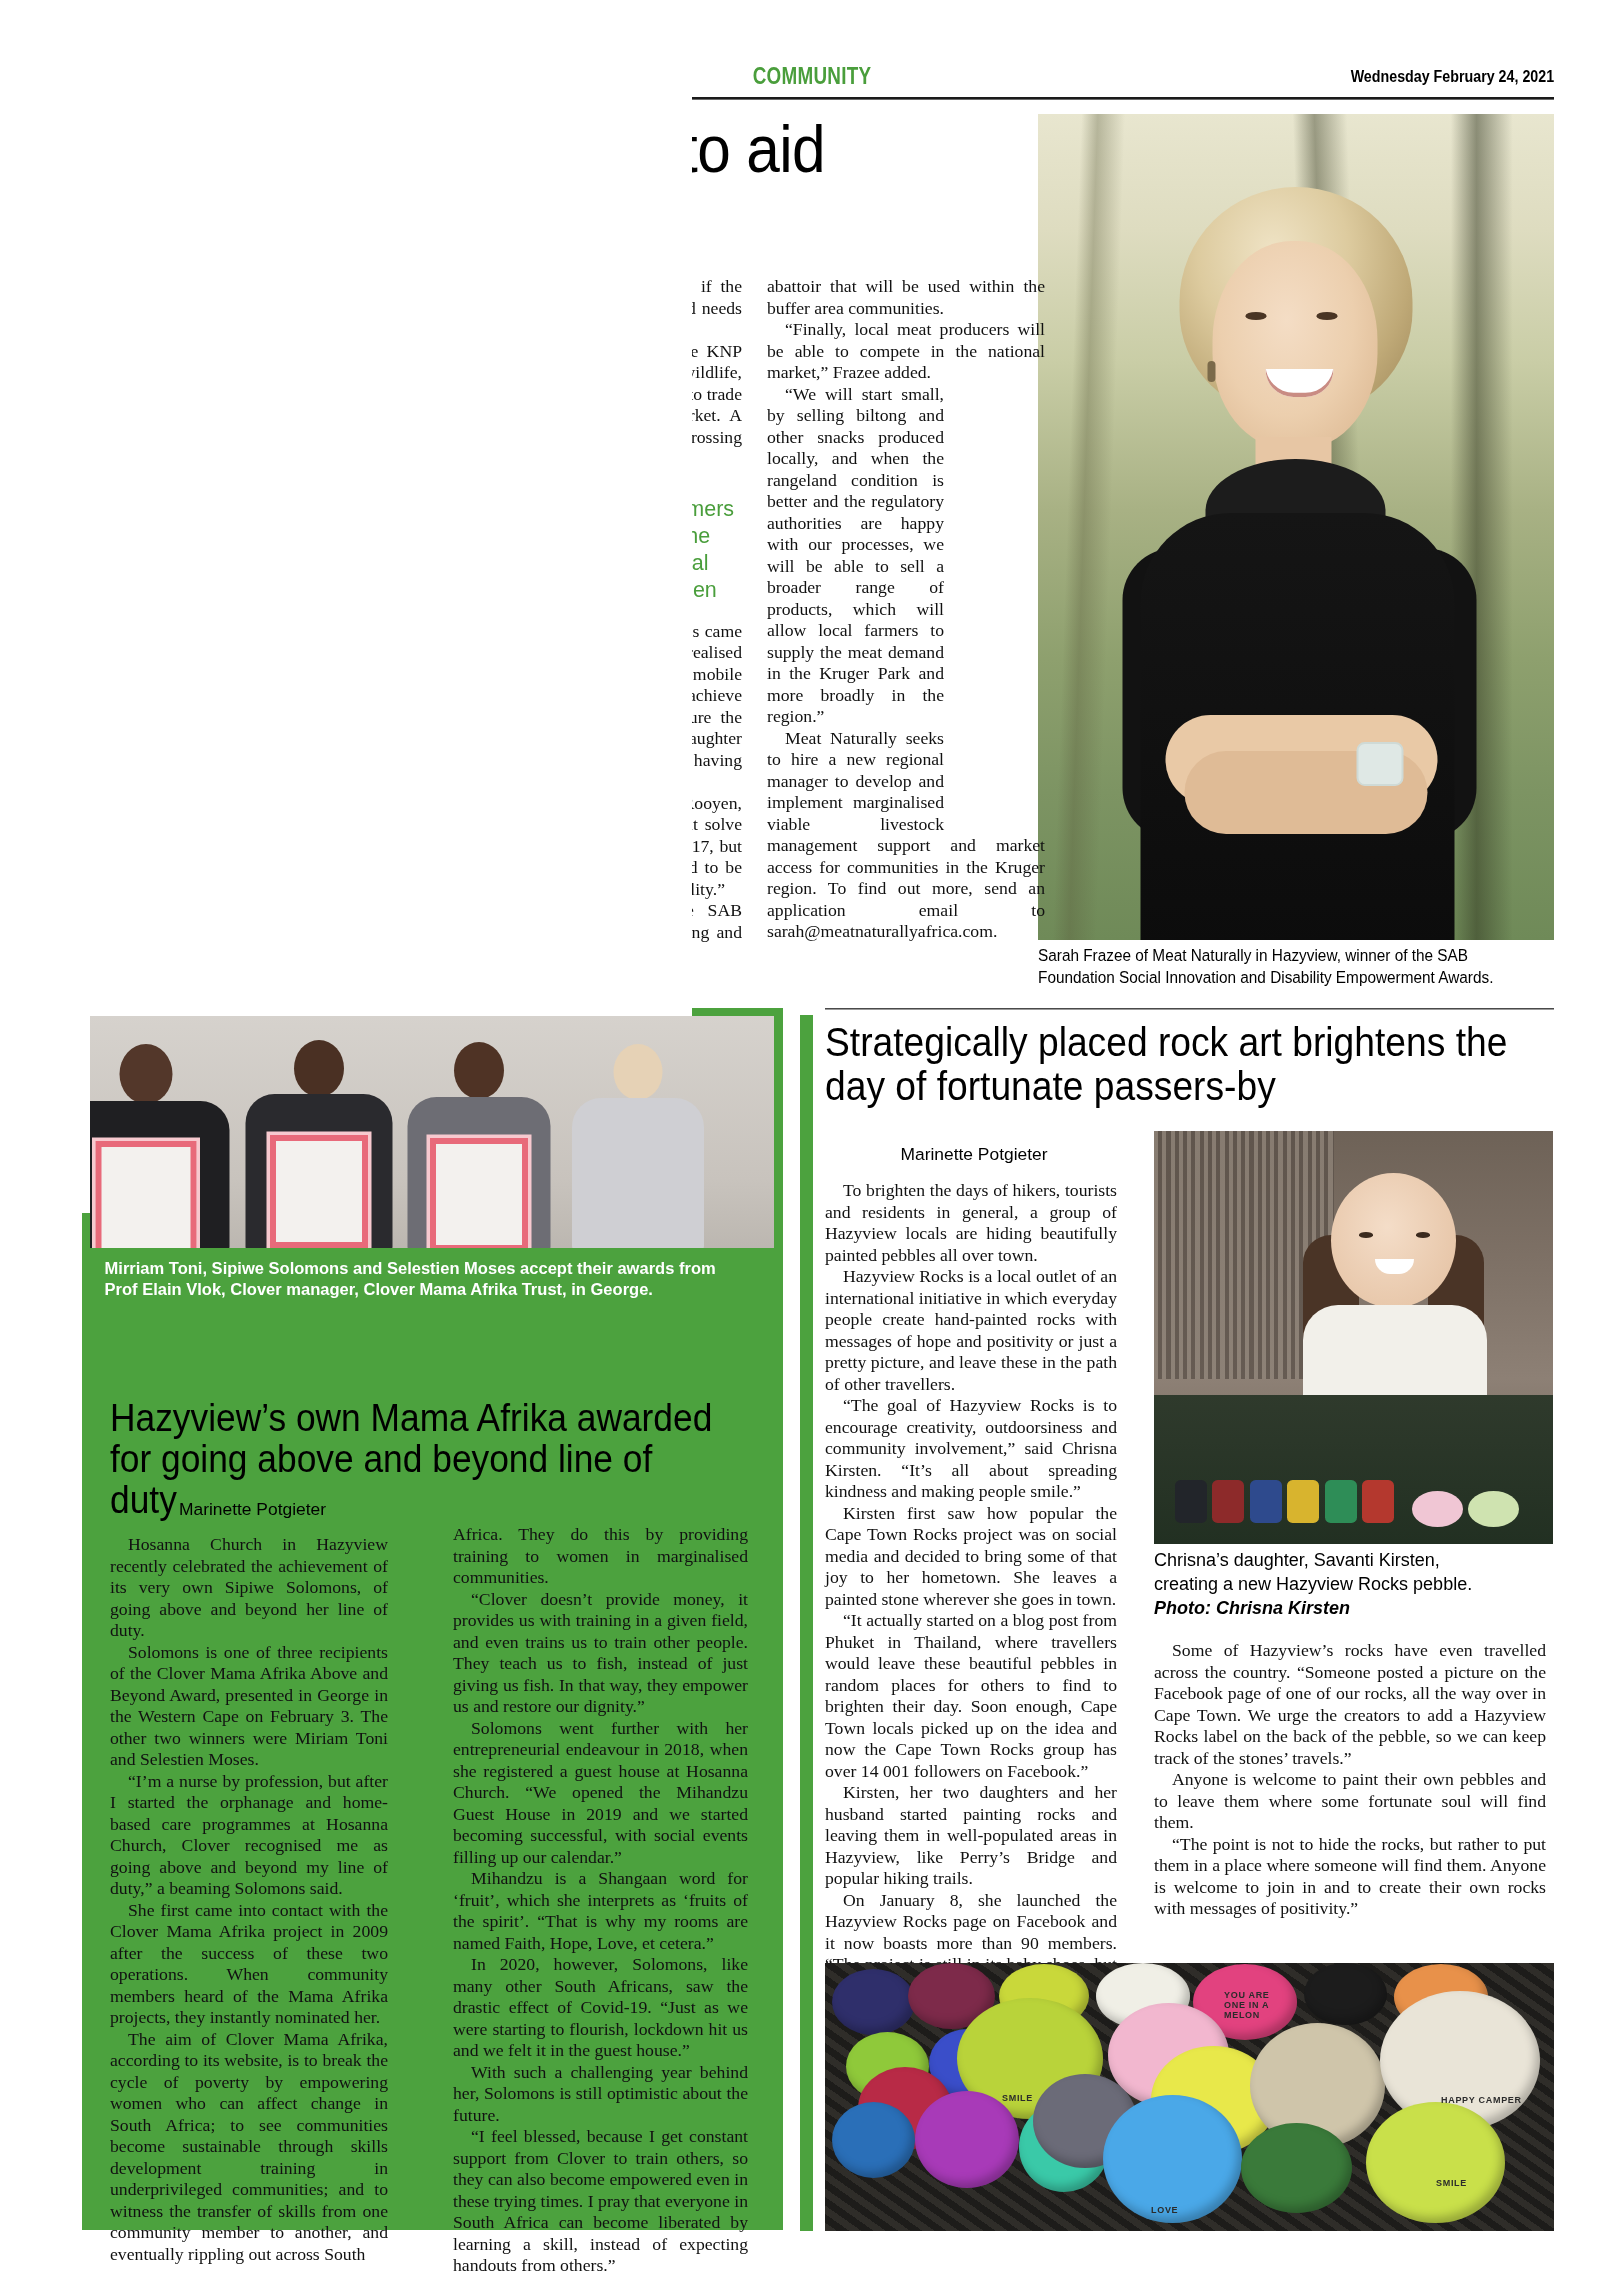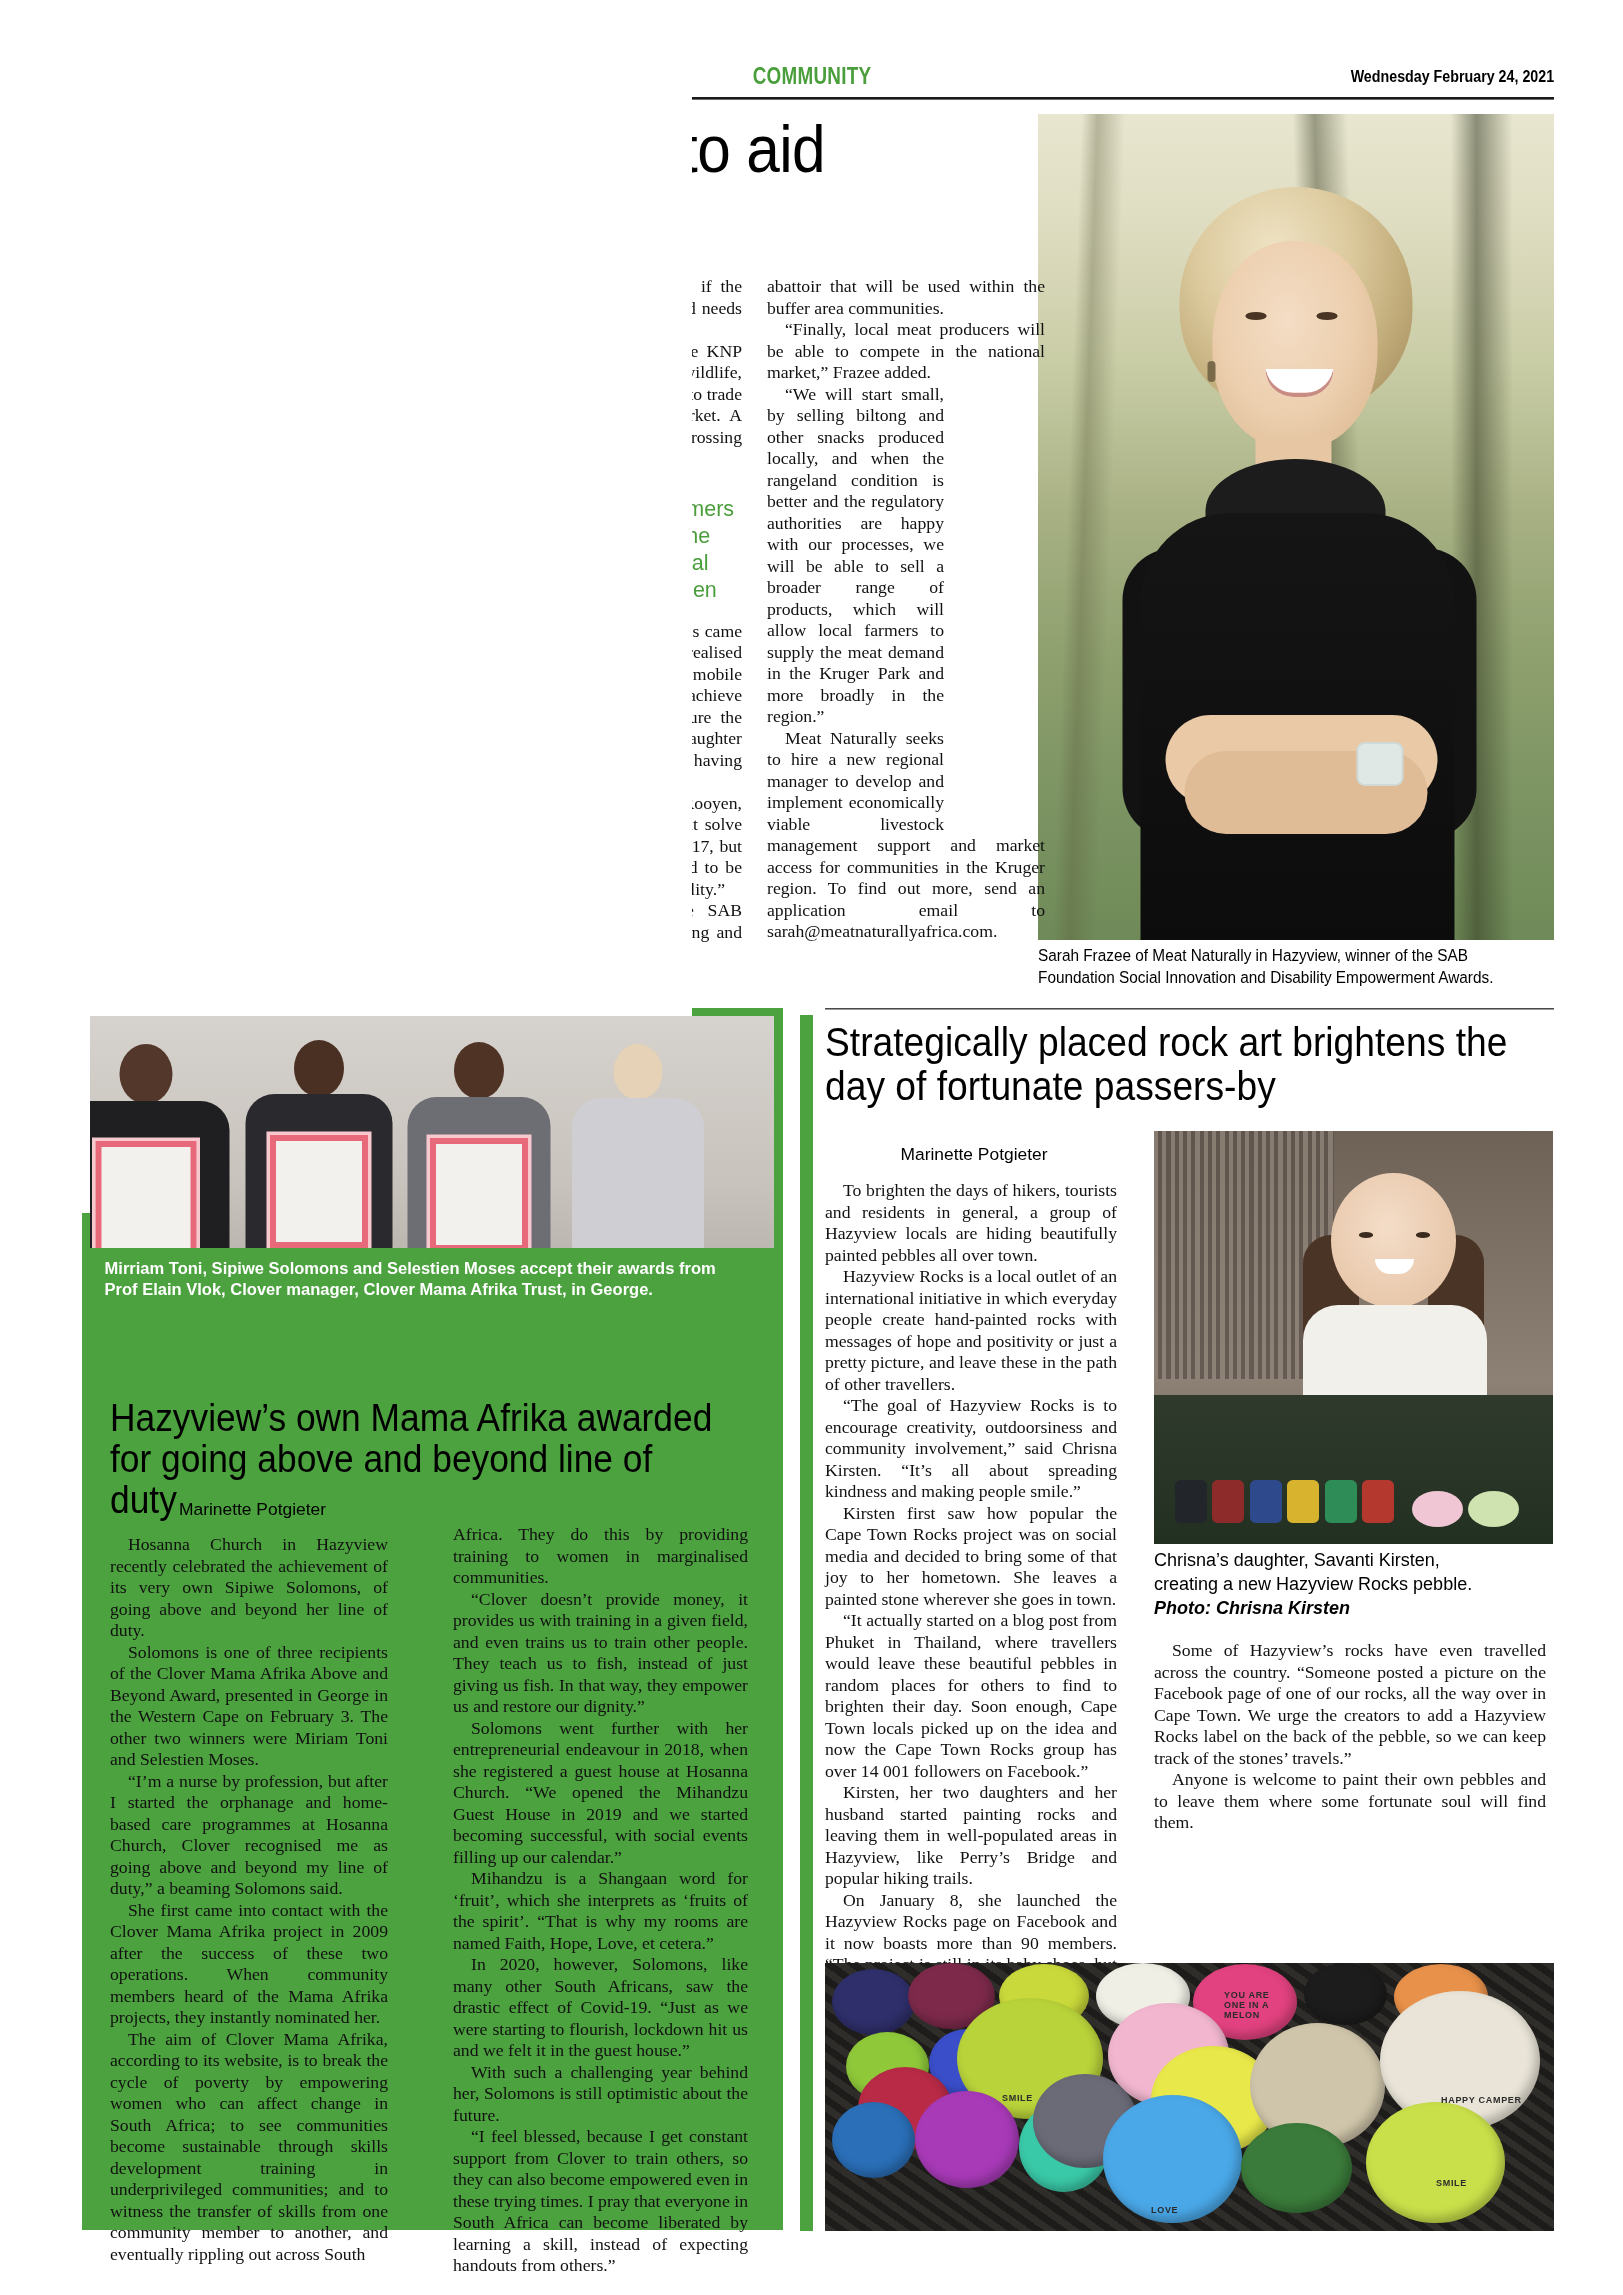--- a/index.html
+++ b/index.html
@@ -188,21 +188,21 @@
   </div>
 
   <div class="pullquote">‘Cooperation with local farmers can only be possible if the farmers’ basic agricultural livelihood needs have been met’</div>
 
   <div class="col a-c3">
     <div style="float:right;width:0;height:236px;"></div>
     <p style="text-indent:0">abattoir that will be used within the buffer area communities.</p>
     <p>“Finally, local meat producers will be able to compete in the national market,” Frazee added.</p>
     <div style="float:right;width:101px;height:444px;"></div>
     <p>“We will start small, by selling biltong and other snacks produced locally, and when the rangeland condition is better and the regulatory authorities are happy with our processes, we will be able to sell a broader range of products, which will allow local farmers to supply the meat demand in the Kruger Park and more broadly in the region.”</p>
-    <p>Meat Naturally seeks to hire a new regional manager to develop and implement economically viable livestock management support and market access for communities in the Kruger region. To find out more, send an application email to sarah@meatnaturallyafrica.com.</p>
+    <p>Meat Naturally seeks to hire a new regional manager to develop and implement marginalised viable livestock management support and market access for communities in the Kruger region. To find out more, send an application email to sarah@meatnaturallyafrica.com.</p>
   </div>
 
   <div class="hero-cap">Sarah Frazee of Meat Naturally in Hazyview, winner of the SAB Foundation Social Innovation and Disability Empowerment Awards.</div>
 
   <div class="gbox"></div>
   <div class="gbox-inner"></div>
 
   <div class="award-photo" role="img">
     <div class="ap-bg"></div>
       <div class="ap-floor"></div>
@@ -290,20 +290,21 @@
 
   <div class="girl-cap">
     <div>Chrisna’s daughter, Savanti Kirsten,</div>
     <div>creating a new Hazyview Rocks pebble.</div>
     <b>Photo: Chrisna Kirsten</b>
   </div>
 
   <div class="col c-c2">
     <p>Some of Hazyview’s rocks have even travelled across the country. “Someone posted a picture on the Facebook page of one of our rocks, all the way over in Cape Town. We urge the creators to add a Hazyview Rocks label on the back of the pebble, so we can keep track of the stones’ travels.”</p>
     <p>Anyone is welcome to paint their own pebbles and to leave them where some fortunate soul will find them.</p>
+    <p>“The point is not to hide the rocks, but rather to put them in a place where someone will find them. Anyone is welcome to join in and to create their own rocks with messages of positivity.”</p>
   </div>
 
   <div class="rocks-photo" role="img">
     <div class="rk-bg"></div>
     <div class="rk" style="left:7px;top:5.6px;width:83px;height:66px;background:#2f2f6b;"></div>
     <div class="rk" style="left:83px;top:0px;width:87px;height:66px;background:#7d2a4a;"></div>
     <div class="rk" style="left:174px;top:1.4px;width:90px;height:64px;background:#c9d83a;"></div>
     <div class="rk" style="left:271px;top:0px;width:94px;height:66px;background:#f0efe6;"></div>
     <div class="rk" style="left:368px;top:1.4px;width:104px;height:76px;background:#e2427f;"></div>
     <div class="rk" style="left:479px;top:0px;width:83px;height:62px;background:#1c1c1c;"></div>

